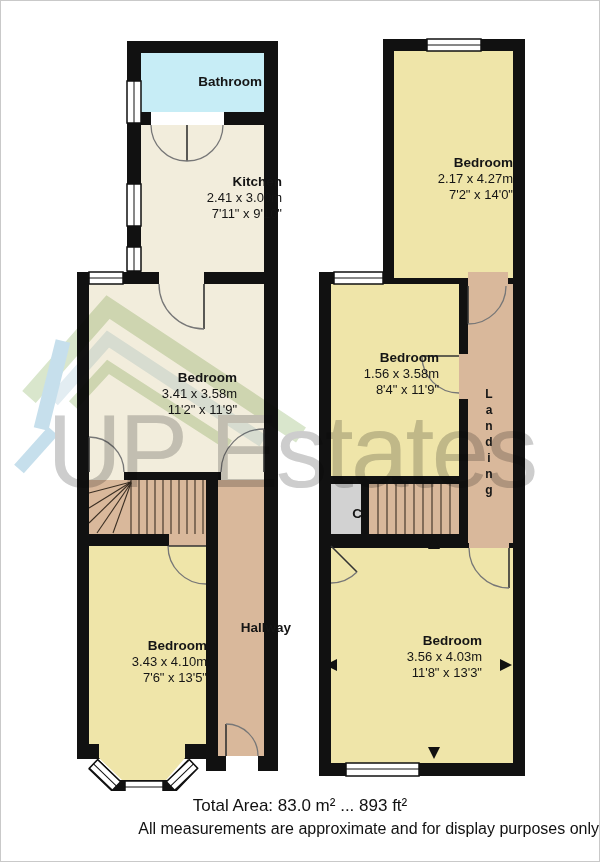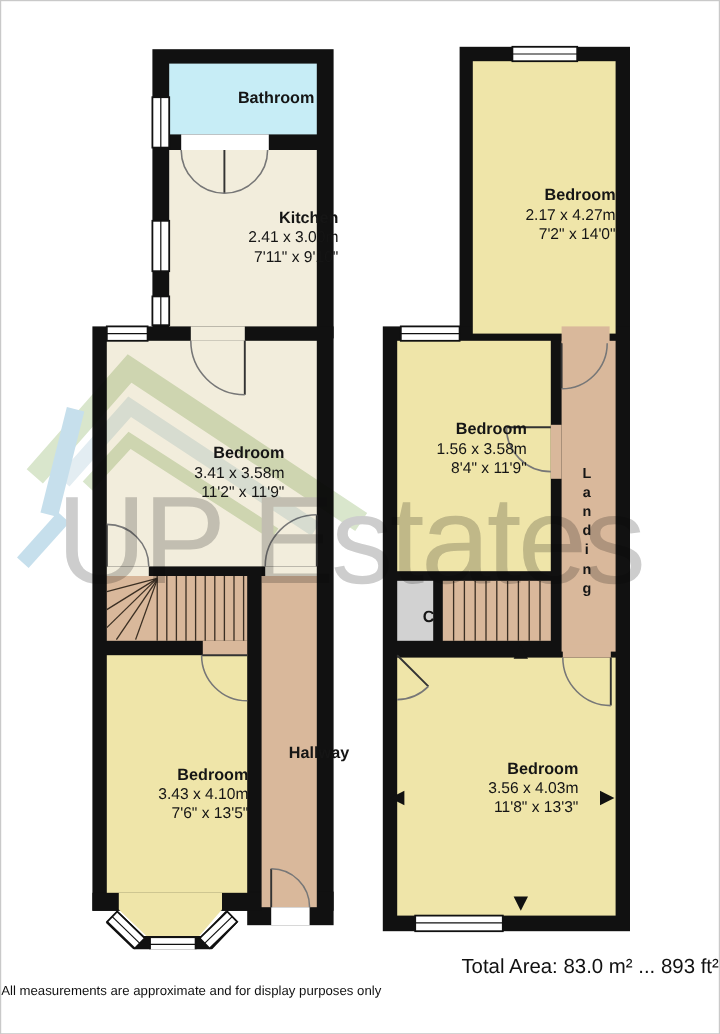--- a/index.html
+++ b/index.html
@@ -12,22 +12,22 @@
   .lbl-bathroom{left:141px;top:73px;width:120px;}
   .lbl-kitchen{left:141px;top:173px;width:120px;padding-left:20px;}
   .lbl-lounge{left:116px;top:369px;width:120px;}
   .lbl-hallway{left:190px;top:607px;width:100px;margin-top:12px;}
   .lbl-bed-gf{left:86px;top:637px;width:120px;}
   .lbl-bed-front{left:392px;top:154px;width:120px;}
   .lbl-bed-mid{left:318px;top:349px;width:120px;}
   .lbl-bed-back{left:361px;top:632px;width:120px;}
   .lbl-cupboard{left:321px;top:505px;width:40px;}
   .lbl-landing{left:477px;top:386px;width:22px;writing-mode:vertical-lr;text-orientation:upright;letter-spacing:2px;font-weight:bold;font-size:12px;line-height:22px;text-align:left;}
-  .footer-total{position:absolute;left:0;right:0;top:795px;text-align:right;font-size:17px;color:#111;z-index:5;}
-  .footer-note{position:absolute;left:0;right:0;top:819px;text-align:left;font-size:11px;color:#111;z-index:5;}
+  .footer-total{position:absolute;left:0;right:0;top:795px;text-align:center;font-size:17px;color:#111;z-index:5;}
+  .footer-note{position:absolute;left:0;right:0;top:819px;text-align:right;font-size:16px;color:#111;z-index:5;}
 </style>
 </head>
 <body>
 
 <div class="frame">
 
   <svg class="plan-svg" width="600" height="790" viewBox="0 0 600 790">
 
     <g>
 

